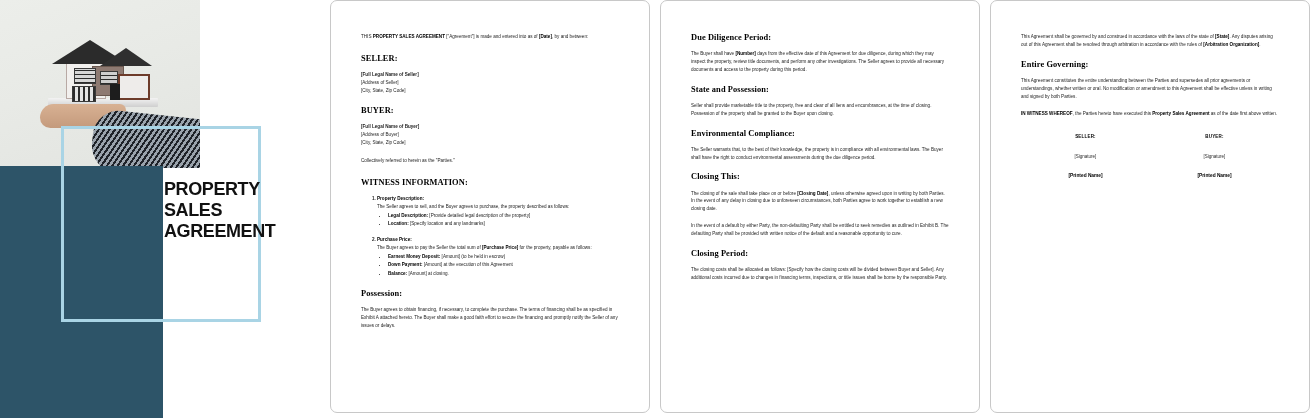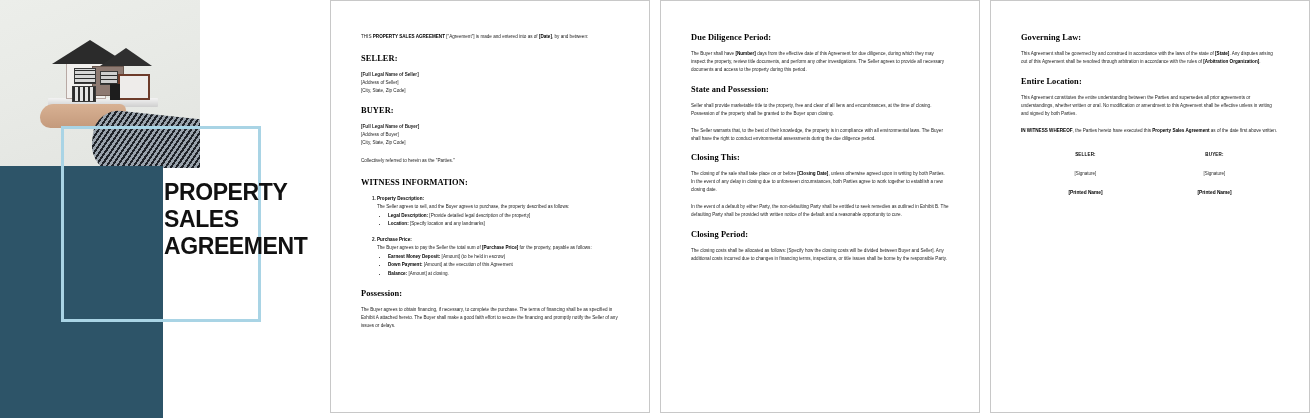--- a/index.html
+++ b/index.html
@@ -147,32 +147,33 @@
     border: 3px solid #a9d4e5;
     box-sizing: border-box;
   }
   .cover-title {
     position: absolute;
     left: 164px; top: 179px;
     width: 156px;
     color: #111111;
     font-family: "Liberation Sans", sans-serif;
     font-weight: bold;
-    font-size: 23px;
+    font-size: 18px;
     line-height: 1.17;
     letter-spacing: -0.4px;
     white-space: pre-line;
   }
 
   
   .page-text {
     width: 320px;
     height: 413px;
     margin-left: 10px;
     padding: 32px 30px 0 30px;
+    border-radius: 7px;
   }
   .page-text .inner {
     font-size: 4.6px;
     line-height: 1.62;
     color: #1a1a1a;
   }
 
   .h-sec {
     font-family: "Liberation Serif", serif;
     font-weight: bold;
@@ -336,39 +337,39 @@
 
   <div class="page page-text">
     <div class="inner">
 
       <div class="h-sec">Due Diligence Period:</div>
       <p class="body"><span>The Buyer shall have </span><b>[Number]</b><span> days from the effective date of this Agreement for due diligence, during which they may inspect the property, review title documents, and perform any other investigations. The Seller agrees to provide all necessary documents and access to the property during this period.</span></p>
 
       <div class="h-sec tight">State and Possession:</div>
       <p class="body">Seller shall provide marketable title to the property, free and clear of all liens and encumbrances, at the time of closing. Possession of the property shall be granted to the Buyer upon closing.</p>
 
+      <div class="h-sec tight">Environmental Compliance:</div>
       <p class="body">The Seller warrants that, to the best of their knowledge, the property is in compliance with all environmental laws. The Buyer shall have the right to conduct environmental assessments during the due diligence period.</p>
 
       <div class="h-sec tight">Closing This:</div>
       <p class="body"><span>The closing of the sale shall take place on or before </span><b>[Closing Date]</b><span>, unless otherwise agreed upon in writing by both Parties. In the event of any delay in closing due to unforeseen circumstances, both Parties agree to work together to establish a new closing date.</span></p>
 
       <p class="body">In the event of a default by either Party, the non-defaulting Party shall be entitled to seek remedies as outlined in Exhibit B. The defaulting Party shall be provided with written notice of the default and a reasonable opportunity to cure.</p>
 
       <div class="h-sec tight">Closing Period:</div>
       <p class="body">The closing costs shall be allocated as follows: [Specify how the closing costs will be divided between Buyer and Seller]. Any additional costs incurred due to changes in financing terms, inspections, or title issues shall be borne by the responsible Party.</p>
     </div>
   </div>
 
   <div class="page page-text">
     <div class="inner">
 
-      <div class="h-sec">Governing Law:</div>
       <p class="body"><span>This Agreement shall be governed by and construed in accordance with the laws of the state of </span><b>[State]</b><span>. Any disputes arising out of this Agreement shall be resolved through arbitration in accordance with the rules of </span><b>[Arbitration Organization]</b><span>.</span></p>
 
-      <div class="h-sec tight">Entire Location:</div>
+      <div class="h-sec tight">Entire Governing:</div>
       <p class="body">This Agreement constitutes the entire understanding between the Parties and supersedes all prior agreements or understandings, whether written or oral. No modification or amendment to this Agreement shall be effective unless in writing and signed by both Parties.</p>
 
       <p class="body"><b>IN WITNESS WHEREOF</b><span>, the Parties hereto have executed this </span><b>Property Sales Agreement</b><span> as of the date first above written.</span></p>
 
       <div class="sig-wrap">
         <div class="sig-col">
           <p class="sig-role">SELLER:</p>
           <p class="sig-line">[Signature]</p>
           <p class="sig-name">[Printed Name]</p>
         </div>

